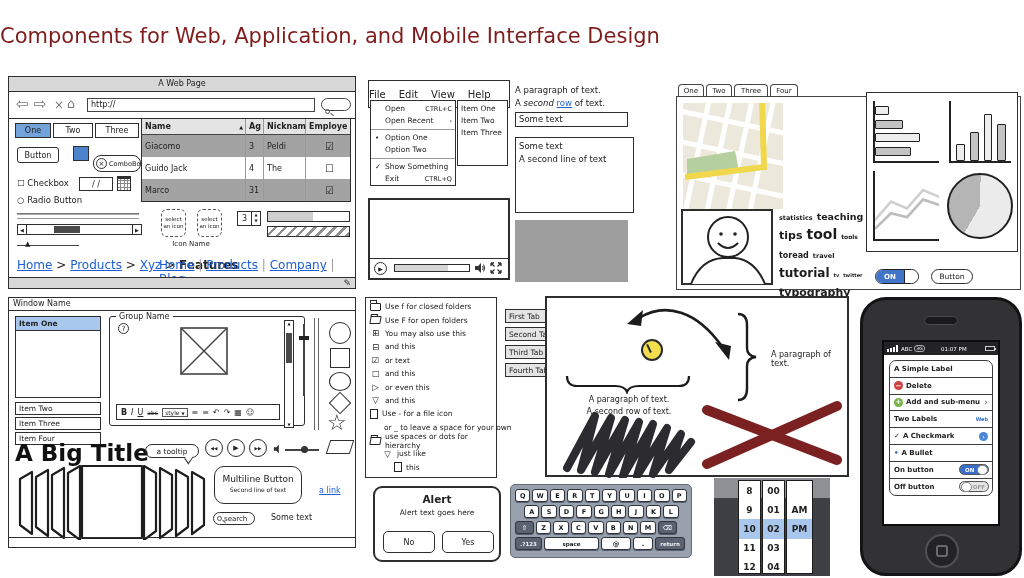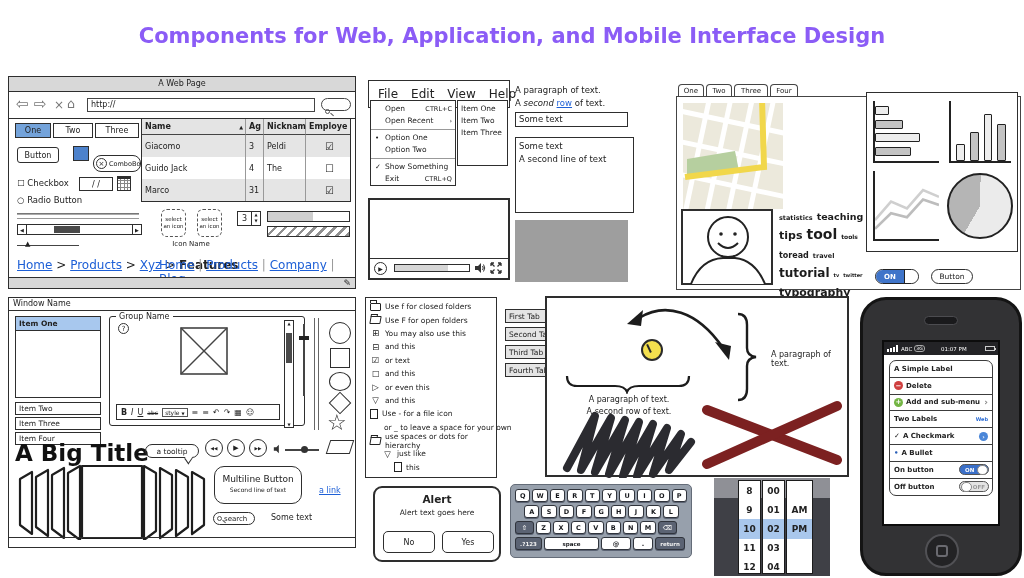--- a/index.html
+++ b/index.html
@@ -2,35 +2,35 @@
 <html><head>
 <meta charset="utf-8">
 <style>
 *{margin:0;padding:0;box-sizing:border-box}
 body{width:1024px;height:578px;position:relative;background:#fff;font-family:"DejaVu Sans",sans-serif;color:#222;overflow:hidden}
 .r{position:absolute}
 .frame{position:absolute;border:1.8px solid #2e2e2e;background:#fff}
 .bd{border:1.5px solid #2e2e2e;background:#fff}
 .ctr{display:flex;align-items:center;justify-content:center}
 .link{color:#1d5fd6;text-decoration:underline;cursor:pointer}
-h1{position:absolute;left:0;right:0;top:24px;text-align:center;font-size:21px;font-weight:bold;color:#8b5cf6}
+h1{position:absolute;left:0;right:0;top:24px;text-align:left;font-size:21px;font-weight:normal;color:#7f1d1d}
 
 .b-title{height:15px;background:#d8d8d8;border-bottom:1.5px solid #2e2e2e;text-align:center;font-size:8px;line-height:14px}
 .b-tools{position:absolute;left:0;right:0;top:15px;height:27px;border-bottom:1.5px solid #2e2e2e}
 .tbico{position:absolute;color:#777;font-size:15px;line-height:22px;cursor:pointer}
 .urlbox{position:absolute;left:78px;top:6px;width:228px;height:14px;border:1.4px solid #444;font-size:8px;padding:1px 3px}
 .spill{position:absolute;left:312px;top:6px;width:30px;height:13px;border:1.4px solid #444;border-radius:7px}
 .mag{display:inline-block;width:5px;height:5px;border:1.2px solid #555;border-radius:50%;position:relative;margin:2px 0 0 3px}
 .mag::after{content:"";position:absolute;left:4px;top:4px;width:4px;height:1.2px;background:#555;transform:rotate(40deg)}
 .btab{position:absolute;height:15px;border:1.4px solid #2e2e2e;font-size:8px;display:flex;align-items:center;justify-content:center;background:#fff;cursor:pointer}
 .tbl{position:absolute;left:132px;top:41px;width:210px;border:1.5px solid #2e2e2e;font-size:8px;background:#fff}
 .tr{display:grid;grid-template-columns:104px 18px 42px 1fr}
 .tc{padding-left:3px;border-right:1px solid #999;display:flex;align-items:center;height:22px}
 .th .tc{height:16px;background:#e4e4e4;font-weight:bold;border-bottom:1.3px solid #444}
-.stripe{background:#e5e5e5}
+.stripe{background:#a3a3a3}
 .selbox{position:absolute;width:25px;height:28px;border:1.4px dashed #555;border-radius:6px;font-size:5.5px;text-align:center;padding-top:6px;line-height:1.2;cursor:pointer}
 .crumbs{position:absolute;font-size:12px}
 .mi{position:relative;height:12px;line-height:12px;padding-left:14px;font-size:7.5px;cursor:pointer}
 .ms{position:absolute;right:3px;top:0;font-size:6.5px}
 .mpre{position:absolute;left:4px;top:0;font-size:7px}
 .sep{border-top:1px solid #999;margin:2px 0}
 .vtab{width:54px;height:14px;background:#e4e4e4;border:1.4px solid #2e2e2e;font-size:7.5px;display:flex;align-items:center;padding-left:3px;margin-bottom:4px;cursor:pointer}
 .ptab{position:absolute;height:13px;border:1.2px solid #444;border-bottom:none;border-radius:4px 4px 0 0;font-size:7px;display:flex;align-items:center;justify-content:center;background:#fff;cursor:pointer}
 .hbar-bar{border:1.2px solid #222;height:9px;border-radius:1px}
 .vbar-bar{border:1.2px solid #222;width:11px;border-radius:1px}
@@ -161,21 +161,21 @@
     <span class="link">Home</span> <span style="color:#999">|</span>
     <span class="link">Products</span> <span style="color:#999">|</span>
     <span class="link">Company</span> <span style="color:#999">|</span>
     <span class="link">Blog</span>
   </div>
   <div class="r" style="left:0;right:0;bottom:0;height:11px;background:#d8d8d8;border-top:1.5px solid #2e2e2e">
     <span style="position:absolute;right:4px;top:0;font-size:9px;line-height:10px">✎</span>
   </div>
 </section>
 
-<div class="r bd" style="left:368px;top:80px;width:142px;height:28px;display:flex;gap:13px;align-items:center;padding:0 9px;font-size:12px">
+<div class="r bd" style="left:368px;top:80px;width:142px;height:28px;display:flex;gap:13px;align-items:center;padding:0 0;font-size:10px">
   <span>File</span>
   <span>Edit</span>
   <span>View</span>
   <span>Help</span>
 </div>
 <div class="r bd" style="left:370px;top:100px;width:86px;height:86px;padding-top:2px">
   <div class="mi"><span>Open</span><span class="ms">CTRL+C</span></div>
   <div class="mi"><span>Open Recent</span><span class="ms">›</span></div>
   <div class="sep"></div>
   <div class="mi"><span class="mpre">•</span><span>Option One</span></div>

